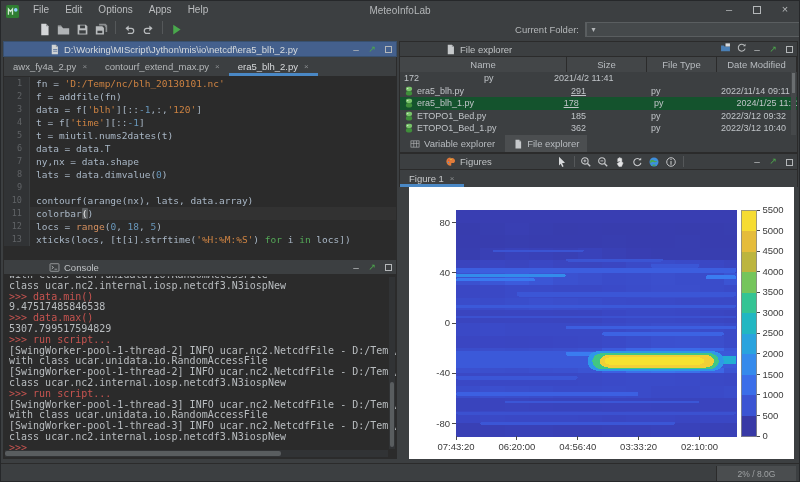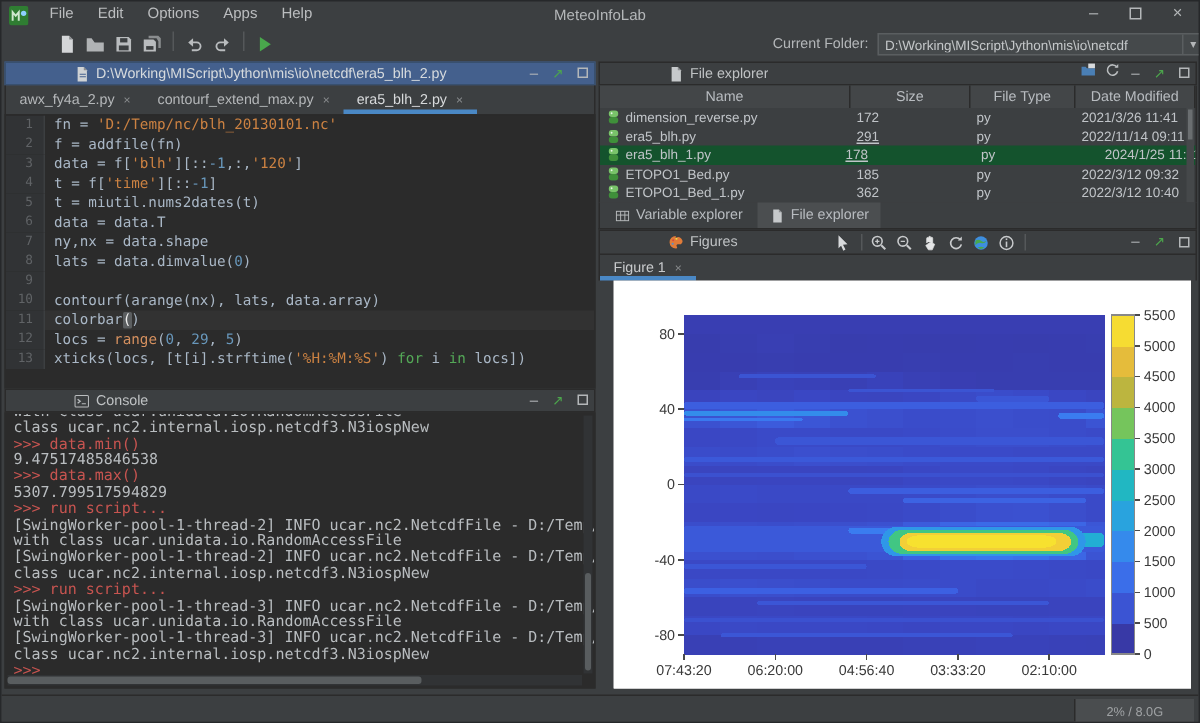--- a/index.html
+++ b/index.html
@@ -168,21 +168,20 @@
         <span class="tb-sep"></span>
         <span class="tb-btn">
           <svg viewBox="0 0 16 16">
             <path d="M4 2 L13 8 L4 14 Z" fill="#49A84C"></path>
           </svg>
         </span>
       </span>
     <span class="folder-zone">
       <span class="cf-label">Current Folder:</span>
       <span class="combo">
-        <span class="combo-text">D:\Working\MIScript\Jython\mis\io\netcdf</span>
         <span class="combo-arrow">▾</span>
       </span>
       <span class="browse-btn">
           <svg viewBox="0 0 16 16" width="13" height="13">
             <path d="M1 4 h5 l1.5 2 H15 v8 H1 Z" fill="#b0b3b5"></path>
             <path d="M1 4 V2.8 h4 l1 1.2 Z" fill="#b0b3b5"></path>
           </svg>
         </span>
     </span>
   </div>
@@ -220,21 +219,21 @@
         <div class="cl"><span class="ln">2</span><span class="ct"><span>f = addfile(fn)</span></span></div>
         <div class="cl"><span class="ln">3</span><span class="ct"><span>data = f[</span><span class="tk-s">'blh'</span><span>][::</span><span class="tk-n">-1</span><span>,:,</span><span class="tk-s">'120'</span><span>]</span></span></div>
         <div class="cl"><span class="ln">4</span><span class="ct"><span>t = f[</span><span class="tk-s">'time'</span><span>][::</span><span class="tk-n">-1</span><span>]</span></span></div>
         <div class="cl"><span class="ln">5</span><span class="ct"><span>t = miutil.nums2dates(t)</span></span></div>
         <div class="cl"><span class="ln">6</span><span class="ct"><span>data = data.T</span></span></div>
         <div class="cl"><span class="ln">7</span><span class="ct"><span>ny,nx = data.shape</span></span></div>
         <div class="cl"><span class="ln">8</span><span class="ct"><span>lats = data.dimvalue(</span><span class="tk-n">0</span><span>)</span></span></div>
         <div class="cl"><span class="ln">9</span><span class="ct"></span></div>
         <div class="cl"><span class="ln">10</span><span class="ct"><span>contourf(arange(nx), lats, data.array)</span></span></div>
         <div class="cl cur-line"><span class="ln">11</span><span class="ct"><span>colorbar</span><span class="tk-c">(</span><span>)</span></span></div>
-        <div class="cl"><span class="ln">12</span><span class="ct"><span>locs = </span><span class="tk-f">range</span><span>(</span><span class="tk-n">0</span><span>, </span><span class="tk-n">29</span><span>, </span><span class="tk-n">5</span><span>)</span></span></div>
+        <div class="cl"><span class="ln">12</span><span class="ct"><span>locs = </span><span class="tk-f">range</span><span>(</span><span class="tk-n">0</span><span>, </span><span class="tk-n">18</span><span>, </span><span class="tk-n">5</span><span>)</span></span></div>
         <div class="cl"><span class="ln">13</span><span class="ct"><span>xticks(locs, [t[i].strftime(</span><span class="tk-s">'%H:%M:%S'</span><span>) </span><span class="tk-k">for</span><span> i </span><span class="tk-k">in</span><span> locs])</span></span></div>
       </div>
 
     <div class="caption console-caption">
       <svg viewBox="0 0 16 16">
           <rect x="1.5" y="2.5" width="13" height="11" rx="1" fill="none" stroke="#b9bcbe"></rect>
           <path d="M4 6 l2.5 2 L4 10" fill="none" stroke="#b9bcbe" stroke-width="1.3"></path>
           <line x1="8" y1="10.5" x2="12" y2="10.5" stroke="#b9bcbe"></line>
         </svg>
       <span class="cap-title">Console</span>
@@ -298,28 +297,23 @@
     </div>
     <div class="fe-header" id="fe-header">
         <div class="fe-hcell" style="width: 167px;">Name</div>
         <div class="fe-hcell" style="width: 80px;">Size</div>
         <div class="fe-hcell" style="width: 70px;">File Type</div>
         <div class="fe-hcell" style="width: 80px;">Date Modified</div>
       </div>
     <div class="fe-rows">
       <div id="fe-rows">
           <div class="fe-row">
-            <div class="fe-cell" style="width: 167px;"><svg viewBox="0 0 16 16">
-                <rect x="3" y="1" width="10" height="7" rx="3.2" fill="#79c36a"></rect>
-                <rect x="3" y="8" width="10" height="7" rx="3.2" fill="#3f8f3a"></rect>
-                <circle cx="6" cy="4" r="1" fill="#eaf5e8"></circle>
-              </svg>dimension_reverse.py</div>
             <div class="fe-cell" style="width: 80px;">172</div>
             <div class="fe-cell" style="width: 70px;">py</div>
-            <div class="fe-cell" style="width: 80px;">2021/3/26 11:41</div>
+            <div class="fe-cell" style="width: 80px;">2021/4/2 11:41</div>
           </div>
           <div class="fe-row">
             <div class="fe-cell" style="width: 167px;"><svg viewBox="0 0 16 16">
                 <rect x="3" y="1" width="10" height="7" rx="3.2" fill="#79c36a"></rect>
                 <rect x="3" y="8" width="10" height="7" rx="3.2" fill="#3f8f3a"></rect>
                 <circle cx="6" cy="4" r="1" fill="#eaf5e8"></circle>
               </svg>era5_blh.py</div>
             <div class="fe-cell" style="width: 80px; text-decoration: underline;">291</div>
             <div class="fe-cell" style="width: 70px;">py</div>
             <div class="fe-cell" style="width: 80px;">2022/11/14 09:11</div>

